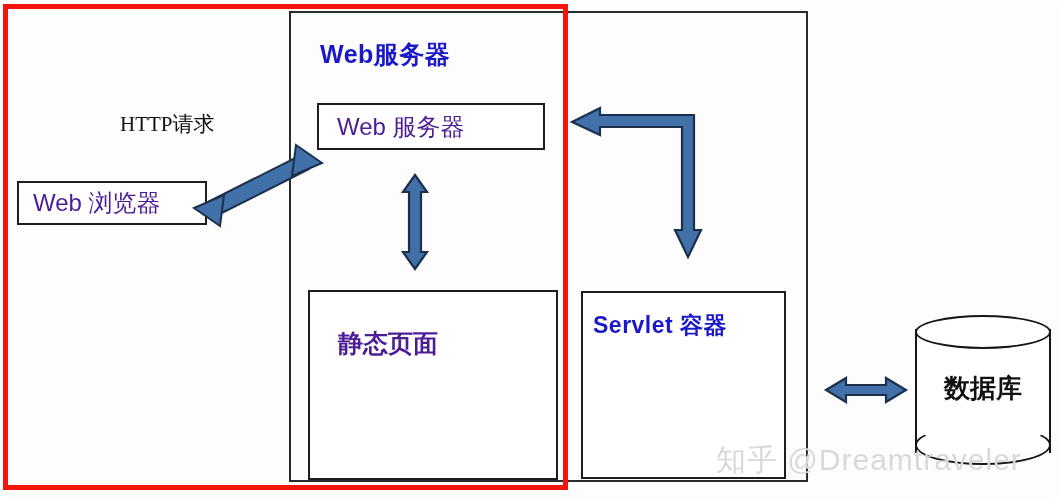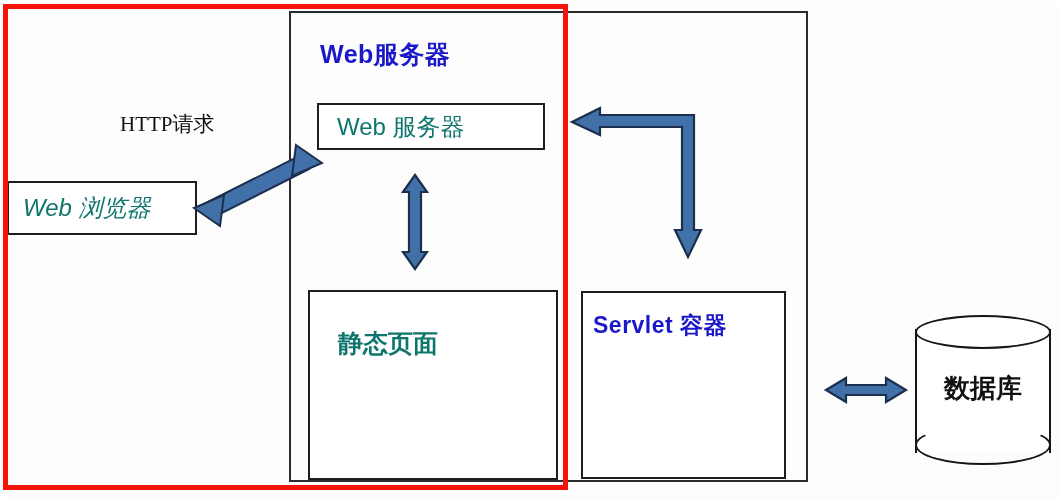--- a/index.html
+++ b/index.html
@@ -54,26 +54,26 @@
   .box {
     position: absolute;
     border: 2px solid #1e1e1e;
     background: #ffffff;
     display: flex;
     align-items: center;
     z-index: 4;
   }
   .box .box-label {
     font-size: 24px;
-    color: #0f766e;
-    white-space: nowrap;
-    font-family: "Liberation Sans", "DejaVu Sans", sans-serif;
-  }
-
-  #box-browser { left: 7px; top: 181px; width: 190px; height: 54px; padding-left: 14px; font-style: italic; }
+    color: #4c1d95;
+    white-space: nowrap;
+    font-family: "Liberation Sans", "DejaVu Sans", sans-serif;
+  }
+
+  #box-browser { left: 17px; top: 181px; width: 190px; height: 44px; padding-left: 14px; }
   #box-webserver { left: 317px; top: 103px; width: 228px; height: 47px; padding-left: 18px; }
 
   #box-static {
     left: 308px; top: 290px; width: 250px; height: 190px;
     display: block;
   }
   #box-static .box-label {
     position: absolute; left: 28px; top: 35px; font-size: 25px; font-weight: bold;
   }
 
@@ -212,14 +212,15 @@
 
     <g>
       <polygon points="572,122 600,108 600,115 694,115 694,230 701,230 688,257 675,230 682,230 682,127 600,127 600,135" fill="#4171a8" stroke="#1c2f4d" stroke-width="2.2"></polygon>
     </g>
 
     <g>
       <polygon points="826,390 846,378 846,385 886,385 886,378 906,390 886,402 886,395 846,395 846,402" fill="#4171a8" stroke="#1c2f4d" stroke-width="2.2"></polygon>
     </g>
   </svg>
 
+  <div id="watermark">知乎 @Dreamtraveler</div>
 
 </div>
 
 </body></html>

